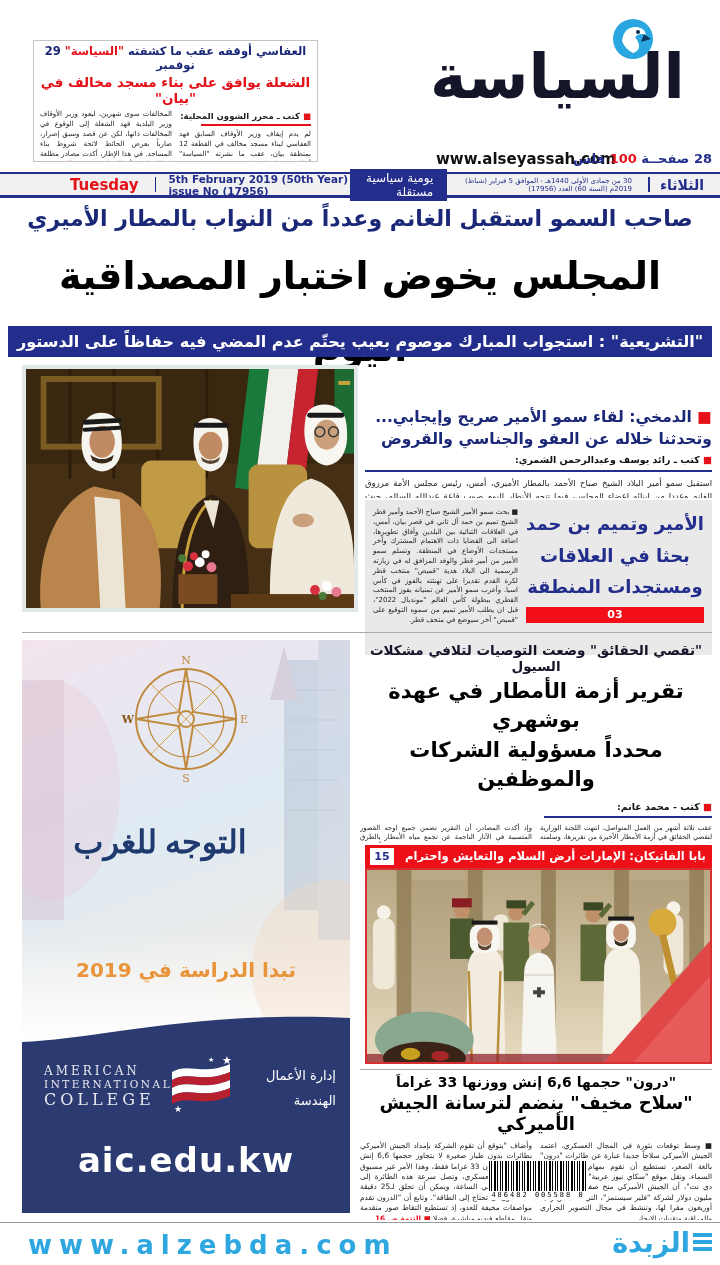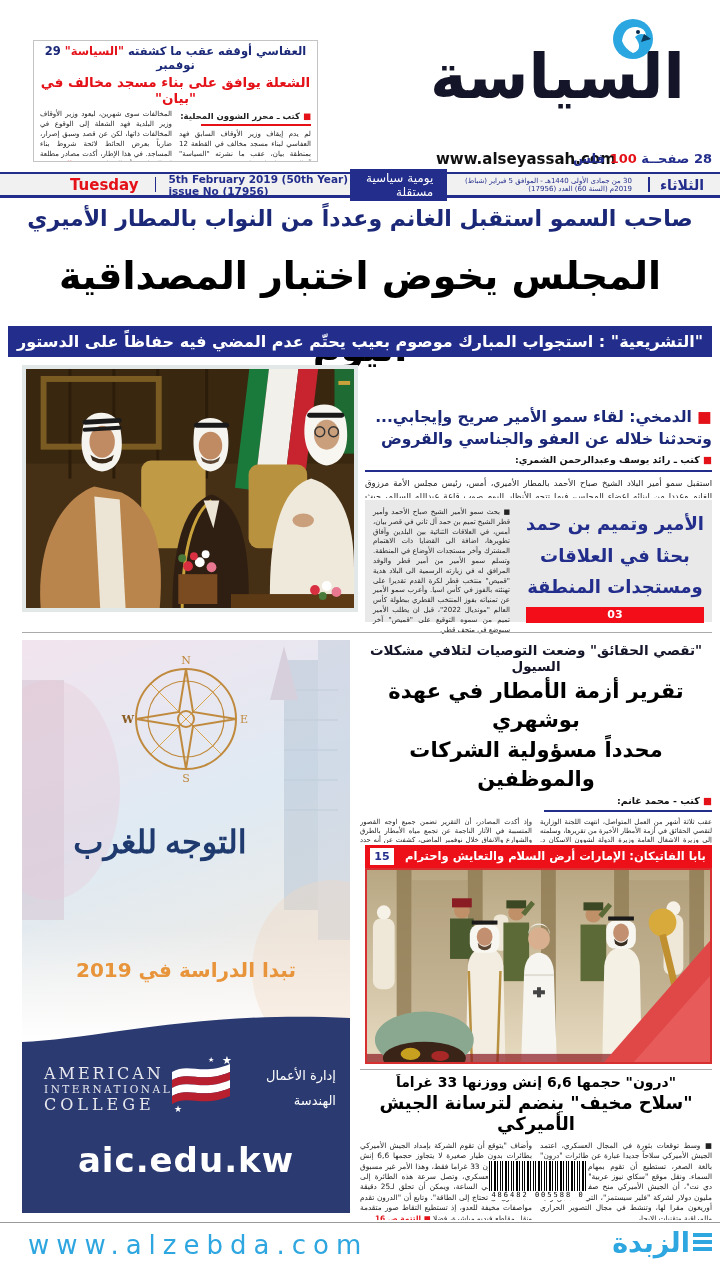--- a/index.html
+++ b/index.html
@@ -48,22 +48,22 @@
             font-size:16px;font-weight:bold;text-align:center;line-height:31px;}
 
   
   .photo1{left:22px;top:365px;width:336px;height:247px;border:4px solid #e2e8e8;box-sizing:border-box;}
   .demkhi{left:365px;top:366px;width:347px;height:132px;overflow:hidden;}
   .dk-h{font-size:15.5px;font-weight:bold;color:#1b2878;line-height:1.4;margin-top:41px;}
   .dk-by{font-size:9.5px;font-weight:bold;margin-top:4px;}
   .dk-rule{height:2px;background:#232e8c;margin:5px 0 5px;}
   .dk-body{font-size:8.5px;line-height:1.45;text-align:justify;color:#222;}
 
-  .qatarbox{left:365px;top:500px;width:347px;height:122px;background:#e9e9e9;
-            box-sizing:border-box;padding:8px;display:flex;gap:16px;}
+  .qatarbox{left:365px;top:500px;width:347px;height:155px;background:#e9e9e9;
+            box-sizing:border-box;padding:8px;display:flex;gap:8px;}
   .q-titlewrap{width:178px;}
   .q-title{font-size:18px;font-weight:bold;color:#232e8c;text-align:center;line-height:1.75;}
   .q-bar{background:#f20d18;color:#fff;height:16px;line-height:16px;text-align:center;
          font-size:11px;font-weight:bold;margin-top:4px;}
   .q-body{flex:1;font-size:7px;line-height:1.4;text-align:justify;color:#222;}
 
   .divider1{left:22px;top:632px;width:690px;height:1px;background:#aaa;}
 
   
   .ad{left:22px;top:640px;width:328px;height:573px;}
@@ -74,34 +74,34 @@
   .ad-compass{position:absolute;left:99px;top:14px;}
   .ad-title{position:absolute;left:0;top:183px;width:276px;text-align:center;font-size:32px;
             font-weight:bold;color:#1e3a6e;font-family:Liberation Serif, serif;}
   .ad-sub{position:absolute;left:0;top:248px;width:328px;text-align:center;font-size:16px;
           font-weight:bold;color:#2a4a7a;}
   .ad-start{position:absolute;left:0;top:318px;width:328px;text-align:center;font-size:20px;
             font-weight:bold;color:#e8943a;}
   .ad-wave{position:absolute;left:0;top:374px;}
   .ad-bottom{position:absolute;left:0;top:402px;width:328px;height:171px;background:#2b3a70;}
   .ad-college{position:absolute;left:22px;top:22px;color:#e8e8ee;font-family:"DejaVu Serif",serif;text-align:left;}
-  .ac1{font-size:16px;letter-spacing:3px;}
+  .ac1{font-size:12px;letter-spacing:3px;}
   .ac2{font-size:10.5px;letter-spacing:2.5px;}
   .ac3{font-size:16px;letter-spacing:4px;}
   .ad-flag{position:absolute;left:142px;top:12px;}
   .ad-progs{position:absolute;right:14px;top:22px;color:#fff;font-size:13px;text-align:right;line-height:1.9;}
   .ad-url{position:absolute;left:0;top:98px;width:328px;text-align:center;color:#fff;
           font-size:34px;font-weight:bold;letter-spacing:1px;}
 
   
   .rain{left:360px;top:642px;width:352px;height:201px;overflow:hidden;}
   .r-kick{text-align:center;font-size:13.5px;font-weight:bold;color:#15152a;}
   .r-head{text-align:center;font-size:21px;font-weight:bold;color:#000;line-height:1.4;
           margin-top:3px;letter-spacing:-0.5px;}
-  .r-by{font-size:9.5px;font-weight:bold;}
+  .r-by{font-size:9.5px;font-weight:bold;margin-top:6px;}
   .r-rule{width:168px;height:2px;background:#232e8c;margin:4px 0 6px;}
   .r-cols{display:flex;gap:8px;}
   .r-col{width:172px;font-size:6.8px;line-height:1.38;text-align:justify;color:#222;}
 
   
   .pope-banner{left:365px;top:845px;width:347px;height:23px;background:#ee1018;color:#fff;
                font-size:11.5px;font-weight:bold;text-align:center;line-height:23px;box-sizing:border-box;
                padding-left:34px;}
   .pope-page{position:absolute;left:5px;top:3px;width:24px;height:17px;background:#fff;color:#232e8c;
              font-size:11px;font-weight:bold;line-height:17px;text-align:center;}
@@ -115,21 +115,21 @@
   .dr-head{text-align:center;font-size:18px;font-weight:bold;color:#000;margin-top:2px;letter-spacing:-0.4px;}
   .dr-cols{display:flex;gap:8px;margin-top:7px;}
   .dr-col{width:172px;font-size:7.4px;line-height:1.4;text-align:justify;color:#222;}
   .barcode{position:absolute;left:128px;top:86px;width:98px;background:#fff;padding:1px;z-index:2;text-align:center;}
   .bc-bars{height:30px;background:repeating-linear-gradient(90deg,#000 0 1px,#fff 1px 2px,#000 2px 3px,
            #fff 3px 5px,#000 5px 7px,#fff 7px 8px,#000 8px 9px,#fff 9px 11px);}
   .bc-num{font-family:"DejaVu Sans Mono",monospace;font-size:7px;letter-spacing:2px;color:#000;}
 
   
   .footer{left:0;top:1222px;width:720px;height:43px;border-top:1px solid #999;box-sizing:border-box;}
-  .f-url{position:absolute;left:28px;top:7px;font-size:26px;letter-spacing:7px;color:#2ea6e0;font-weight:normal;}
+  .f-url{position:absolute;left:28px;top:7px;font-size:26px;letter-spacing:7px;color:#2ea6e0;font-weight:bold;}
   .f-logo{position:absolute;right:8px;top:4px;display:flex;align-items:center;direction:rtl;
           color:#2ea6e0;font-size:27px;font-weight:bold;}
   .f-bars{display:inline-block;width:19px;height:19px;margin-left:3px;
           background:repeating-linear-gradient(180deg,#2ea6e0 0 4px,rgba(0,0,0,0) 4px 7px);}
 </style>
 </head>
 <body>
 
 <div id="page">
 

